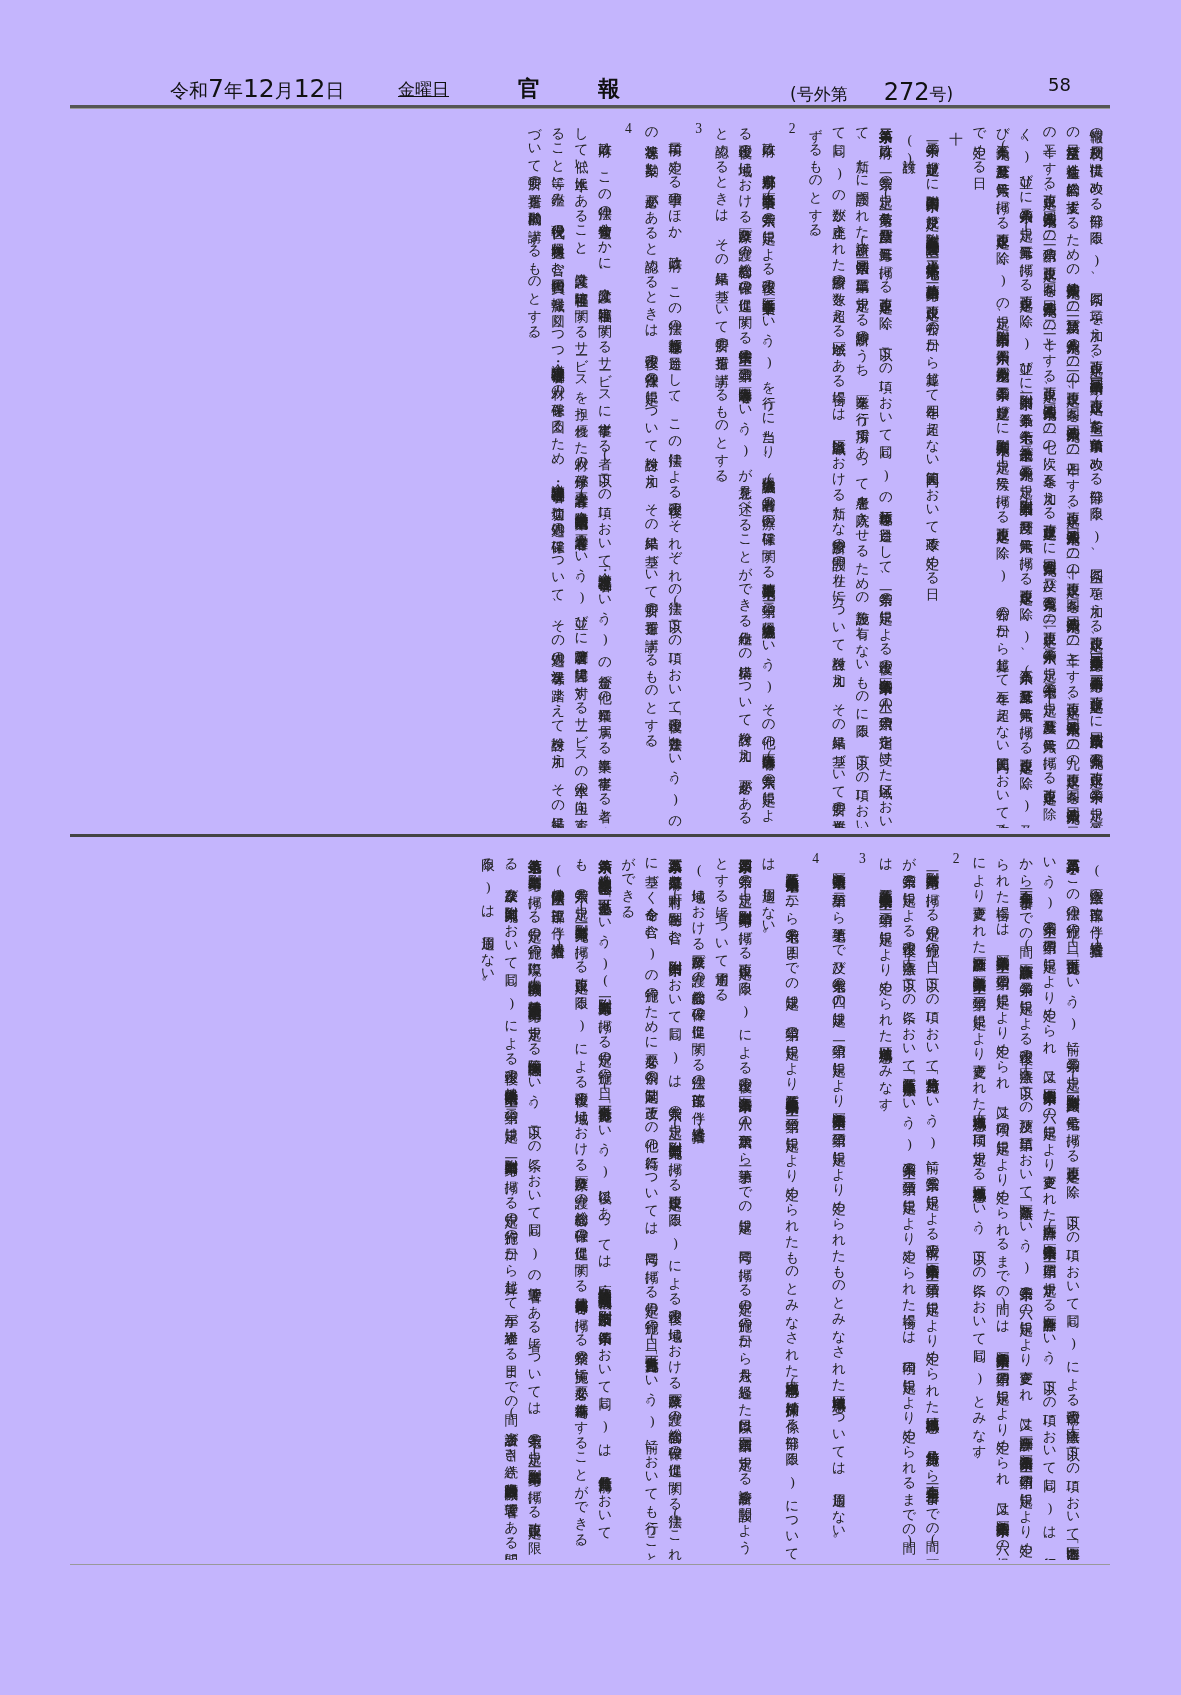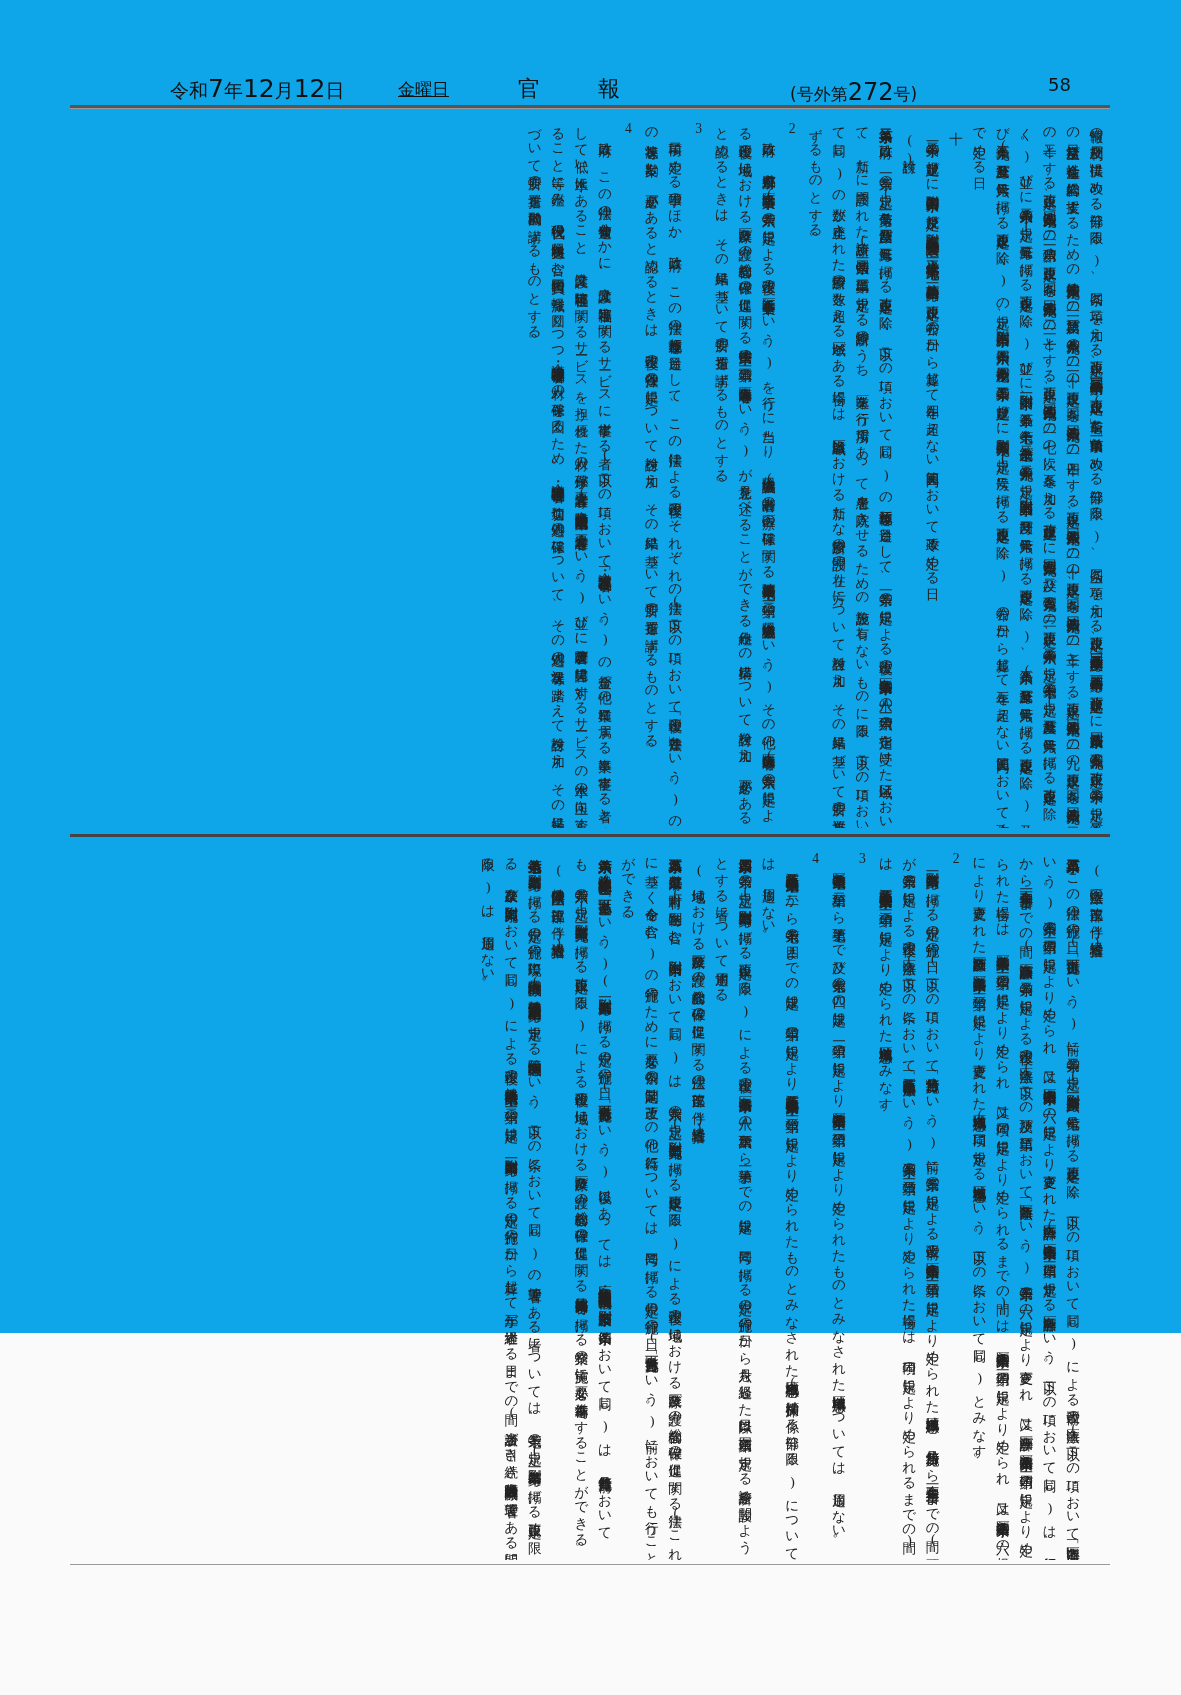--- a/index.html
+++ b/index.html
@@ -1,27 +1,27 @@
 <!DOCTYPE html>
 <html><head>
 <meta charset="utf-8">
 <style>
   html, body { margin:0; padding:0; background:#fafafa; }
   body { width:1181px; height:1695px; position:relative; overflow:hidden;
          font-family:"DejaVu Serif","Liberation Serif",serif; color:#222; }
-  .page { position:absolute; left:0; top:0; width:1181px; height:1333px; background:#0ea5e9; }
+  .page { position:absolute; left:0; top:0; width:1181px; height:1695px; background:#c4b5fd; }
   .header { position:absolute; left:150px; top:70px; width:950px; height:36px;
             font-family:"DejaVu Sans","Liberation Sans",sans-serif; color:#111; }
   .header span { position:absolute; top:4px; white-space:nowrap; }
   .h-date { left:20px; font-size:19px; }
   .h-date b { font-weight:normal; font-size:25px; }
   .h-weekday { left:248px; font-size:17px; top:8px !important;text-decoration:underline; }
-  .h-title { left:368px; font-size:22px; letter-spacing:58px; }
+  .h-title { left:368px; font-size:22px; letter-spacing:58px;font-weight:bold; }
   .h-issue { left:640px; font-size:17px; top:8px !important; }
-  .h-issue b { font-weight:normal; font-size:24px; }
+  .h-issue b { font-weight:normal; font-size:24px;margin-left:36px; }
   .h-page { left:898px; font-size:18px; }
   .rule-top { position:absolute; left:70px; top:105px; width:1040px; height:3px; background:#555; border-bottom:1px solid #999; }
   .rule-mid { position:absolute; left:70px; top:834px; width:1040px; height:3px; background:#444; }
   .rule-bot { position:absolute; left:70px; top:1564px; width:1040px; height:1px; background:#999; }
   .block { position:absolute; writing-mode:vertical-rl; text-orientation:upright;
            font-size:13.6px; line-height:23.4px; letter-spacing:0.6px; overflow:hidden; }
   .block-top { left:72px; top:118px; width:1036px; height:710px; }
   .block-bot { left:72px; top:848px; width:1036px; height:712px; }
   .para { margin:0; }
   .para.indent { text-indent:1em; }

